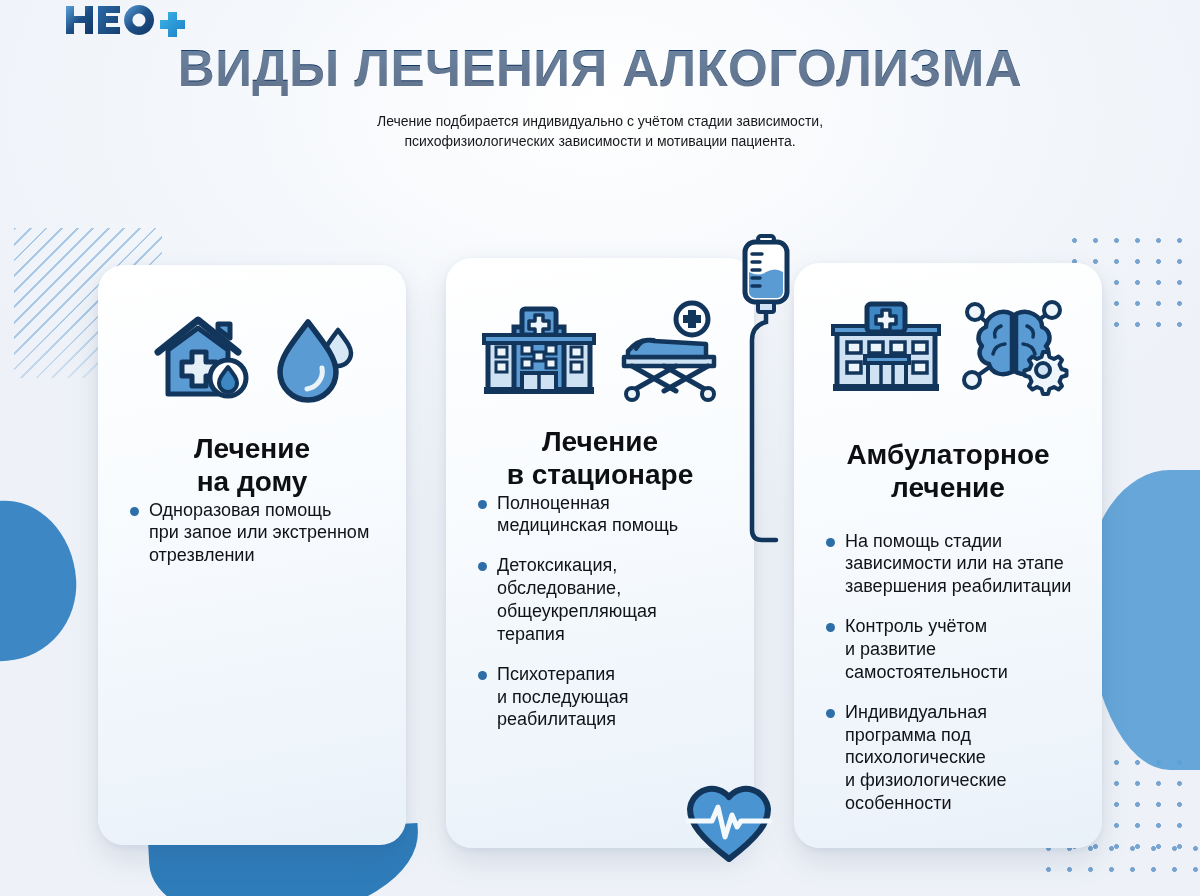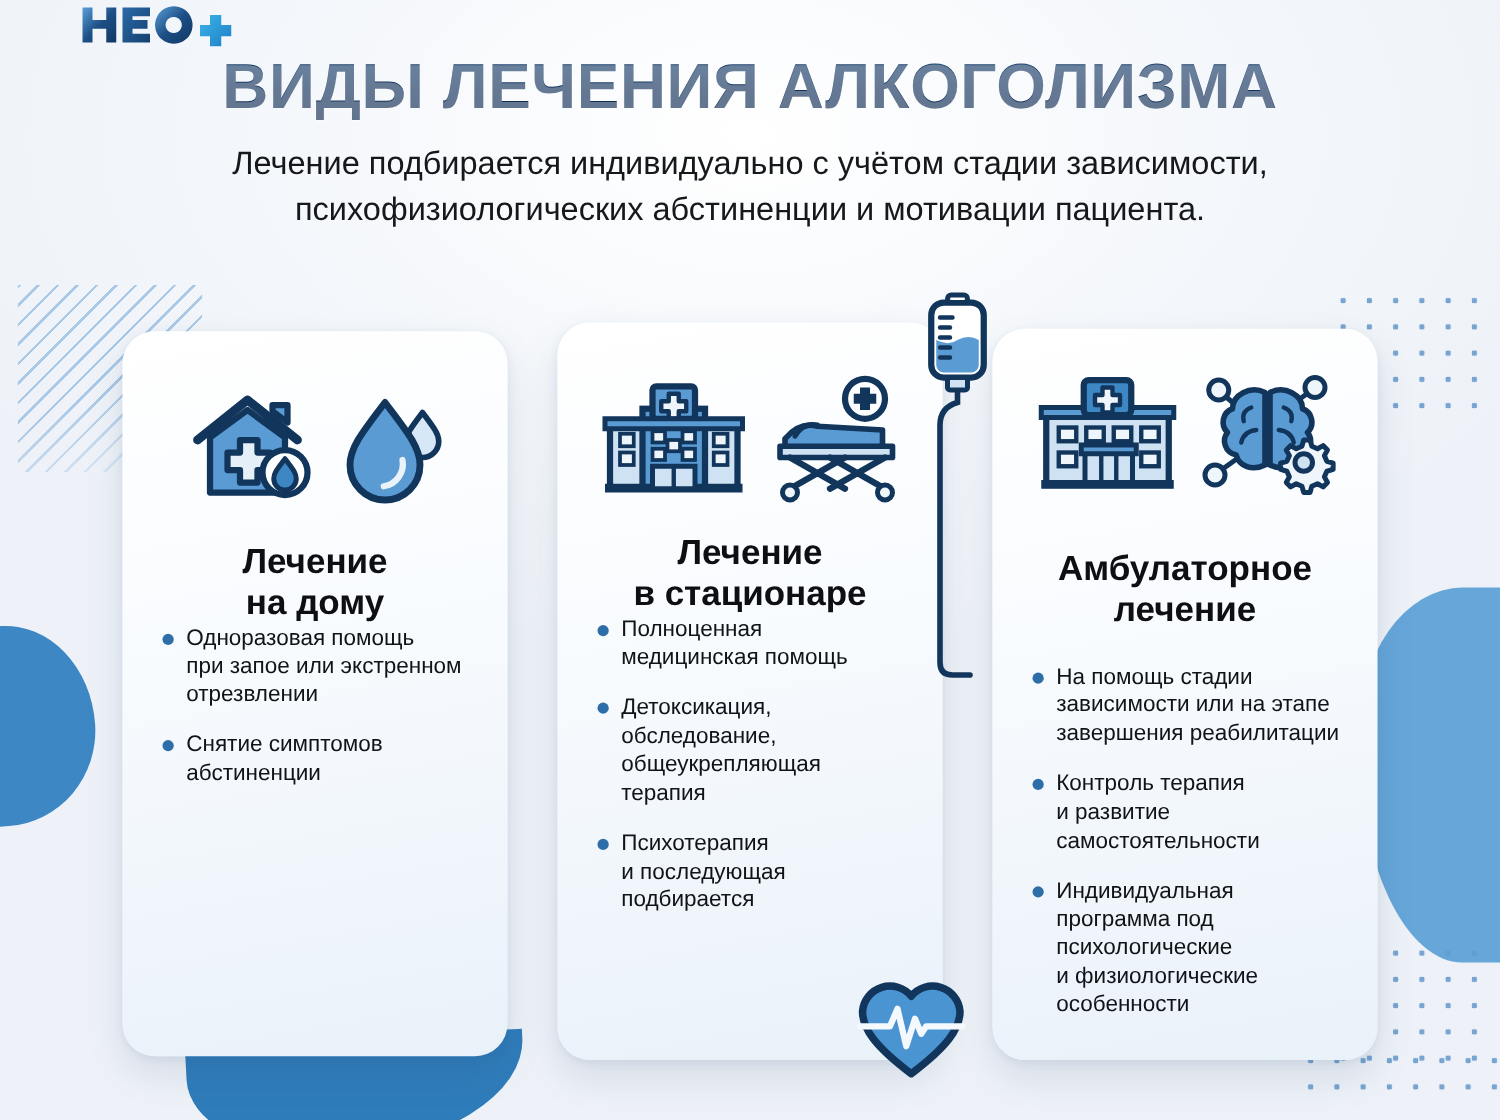--- a/index.html
+++ b/index.html
@@ -65,21 +65,21 @@
     font-size:51px; font-weight:700; letter-spacing:.5px;
     color:#15355f; line-height:1.06; white-space:nowrap;
     background:linear-gradient(180deg,#1d4470 0%,#12305a 60%,#0f2a50 100%);
     -webkit-background-clip:text; background-clip:text;
     -webkit-text-fill-color:transparent;
     text-shadow:0 1px 0 rgba(255,255,255,.35);
   }
 
   .subtitle {
     margin:16px auto 0; max-width:1000px;
-    font-size:26px; line-height:1.42; color:#16181c; font-weight:400;
+    font-size:14px; line-height:1.42; color:#16181c; font-weight:400;
   }
 
   
   .cards {
     position:absolute; z-index:2;
     left:0; right:0; top:265px;
     display:flex; justify-content:center; gap:40px;
   }
 
   .card {
@@ -157,21 +157,21 @@
       <path d="M75 5 a15 15 0 1 0 .1 0 Z M75 13.5 a6.5 6.5 0 1 1 -.1 0 Z" fill="url(#lg1)"></path>
 
       <path d="M104 12 h9 v8 h8 v9 h-8 v8 h-9 v-8 h-8 v-9 h8 Z" fill="url(#lg3)"></path>
     </svg>
   </div>
 
   <h1 class="title">ВИДЫ ЛЕЧЕНИЯ АЛКОГОЛИЗМА</h1>
 
   <p class="subtitle">
     <span>Лечение подбирается индивидуально с учётом стадии зависимости,</span><br>
-    <span>психофизиологических абстиненции и мотивации пациента.</span>
+    <span>психофизиологических зависимости и мотивации пациента.</span>
   </p>
 </header>
 
 <section class="cards">
 
   <article class="card card-1">
     <div class="icons">
       <svg width="112" height="104" viewBox="0 0 112 104">
         <path d="M12 46 L52 14 L92 46" fill="none" stroke="#12355c" stroke-width="7" stroke-linecap="round" stroke-linejoin="round"></path>
         <path d="M12 46 L52 14 L92 46" fill="none" stroke="#5a9bd4" stroke-width="0"></path>
@@ -186,22 +186,20 @@
         <path d="M36 16 c20 26 28 37 28 50 a28 28 0 0 1 -56 0 c0 -13 8 -24 28 -50 Z" fill="#5a9bd4" stroke="#12355c" stroke-width="5.5" stroke-linejoin="round"></path>
         <path d="M50 62 a18 18 0 0 1 -15 21" fill="none" stroke="#eaf3fa" stroke-width="5" stroke-linecap="round"></path>
       </svg>
     </div>
     <h2 class="card-title">Лечение
 на дому</h2>
     <div class="bullets">
       <div class="bullet">Одноразовая помощь
 при запое или экстренном
 отрезвлении</div>
-      <div class="bullet">Снятие симптомов
-абстиненции</div>
     </div>
   </article>
 
   <article class="card card-2">
     <div class="icons">
       <svg width="122" height="104" viewBox="0 0 122 104">
         <rect x="10" y="40" width="102" height="52" fill="#cfe2f3" stroke="#12355c" stroke-width="5"></rect>
         <rect x="36" y="28" width="50" height="64" fill="#5a9bd4" stroke="#12355c" stroke-width="5"></rect>
         <rect x="44" y="10" width="34" height="26" rx="3" fill="#5a9bd4" stroke="#12355c" stroke-width="5"></rect>
         <path d="M57 16 h8 v6 h6 v8 h-6 v6 h-8 v-6 h-6 v-8 h6 Z" fill="#eef6fc" stroke="#12355c" stroke-width="3.5" stroke-linejoin="round"></path>
@@ -237,21 +235,21 @@
 в стационаре</h2>
     <div class="bullets">
       <div class="bullet">Полноценная
 медицинская помощь</div>
       <div class="bullet">Детоксикация,
 обследование,
 общеукрепляющая
 терапия</div>
       <div class="bullet">Психотерапия
 и последующая
-подбирается</div>
+реабилитация</div>
     </div>
   </article>
 
   <article class="card card-3">
     <div class="icons">
       <svg width="122" height="104" viewBox="0 0 122 104">
         <rect x="12" y="34" width="98" height="58" fill="#cfe2f3" stroke="#12355c" stroke-width="5"></rect>
         <rect x="8" y="30" width="106" height="8" fill="#5a9bd4" stroke="#12355c" stroke-width="4"></rect>
         <rect x="42" y="8" width="38" height="28" rx="4" fill="#3d87c4" stroke="#12355c" stroke-width="5"></rect>
         <path d="M57 14 h8 v6 h6 v8 h-6 v6 h-8 v-6 h-6 v-8 h6 Z" fill="#eef6fc" stroke="#12355c" stroke-width="3.5" stroke-linejoin="round"></path>
@@ -290,21 +288,21 @@
           <circle cx="0" cy="0" r="7" fill="#cfe2f3" stroke="#12355c" stroke-width="4"></circle>
         </g>
       </svg>
     </div>
     <h2 class="card-title">Амбулаторное
 лечение</h2>
     <div class="bullets">
       <div class="bullet">На помощь стадии
 зависимости или на этапе
 завершения реабилитации</div>
-      <div class="bullet">Контроль терапия
+      <div class="bullet">Контроль учётом
 и развитие
 самостоятельности</div>
       <div class="bullet">Индивидуальная
 программа под
 психологические
 и физиологические
 особенности</div>
     </div>
   </article>
 </section>

